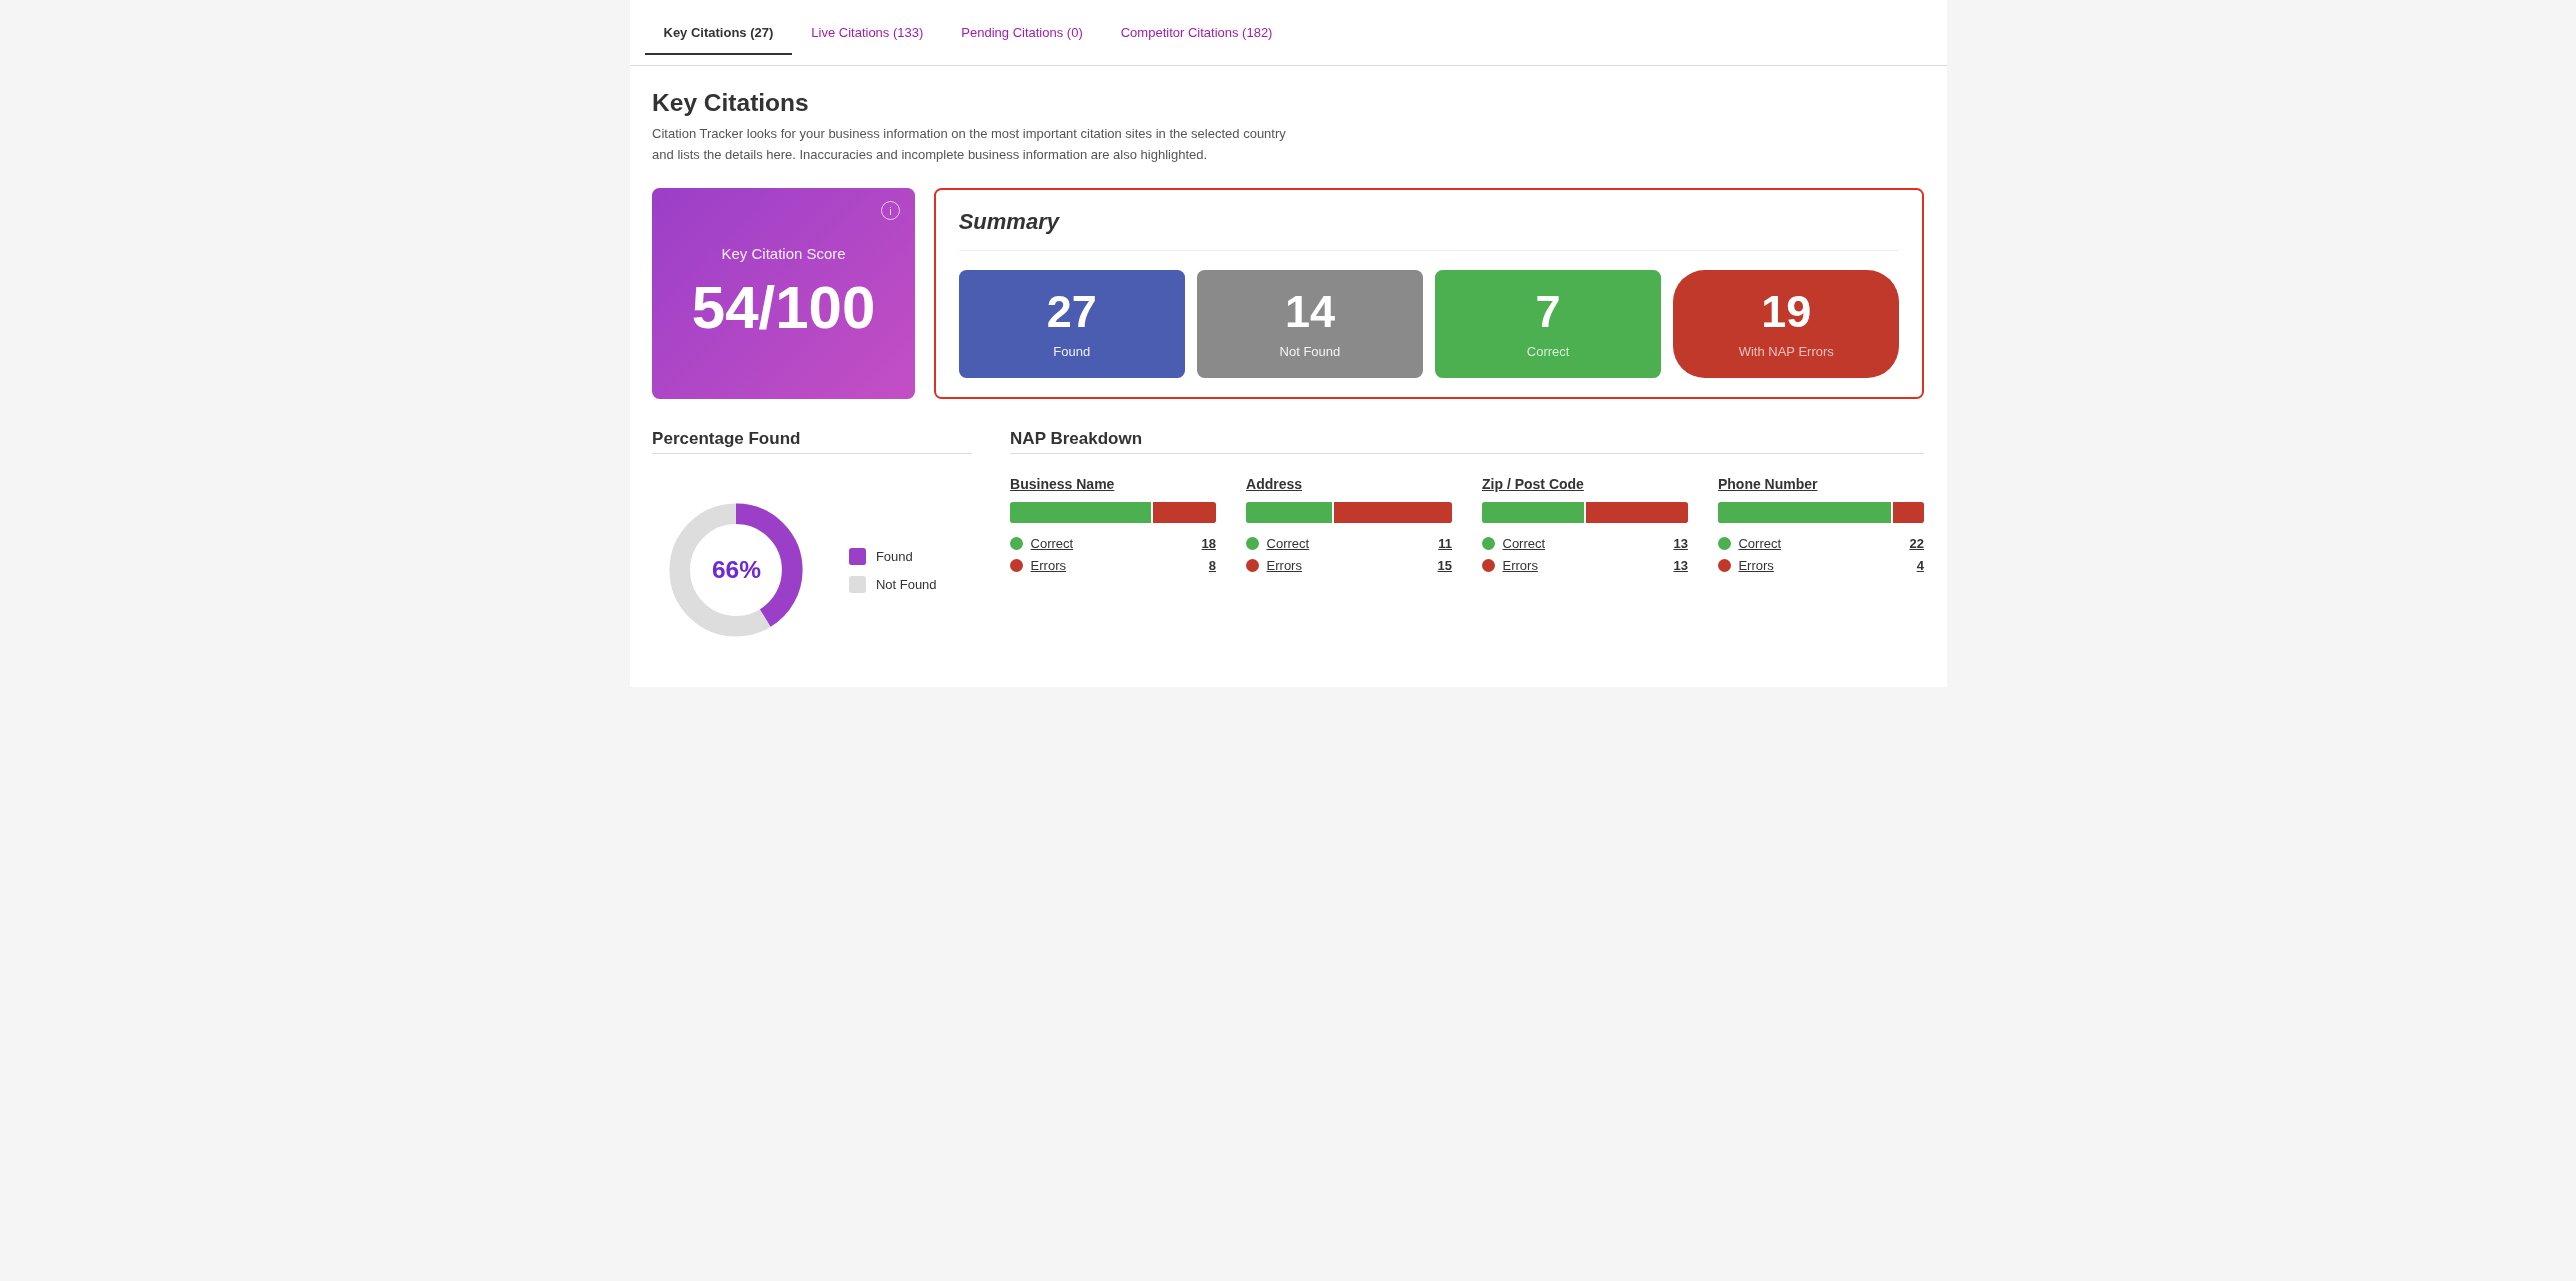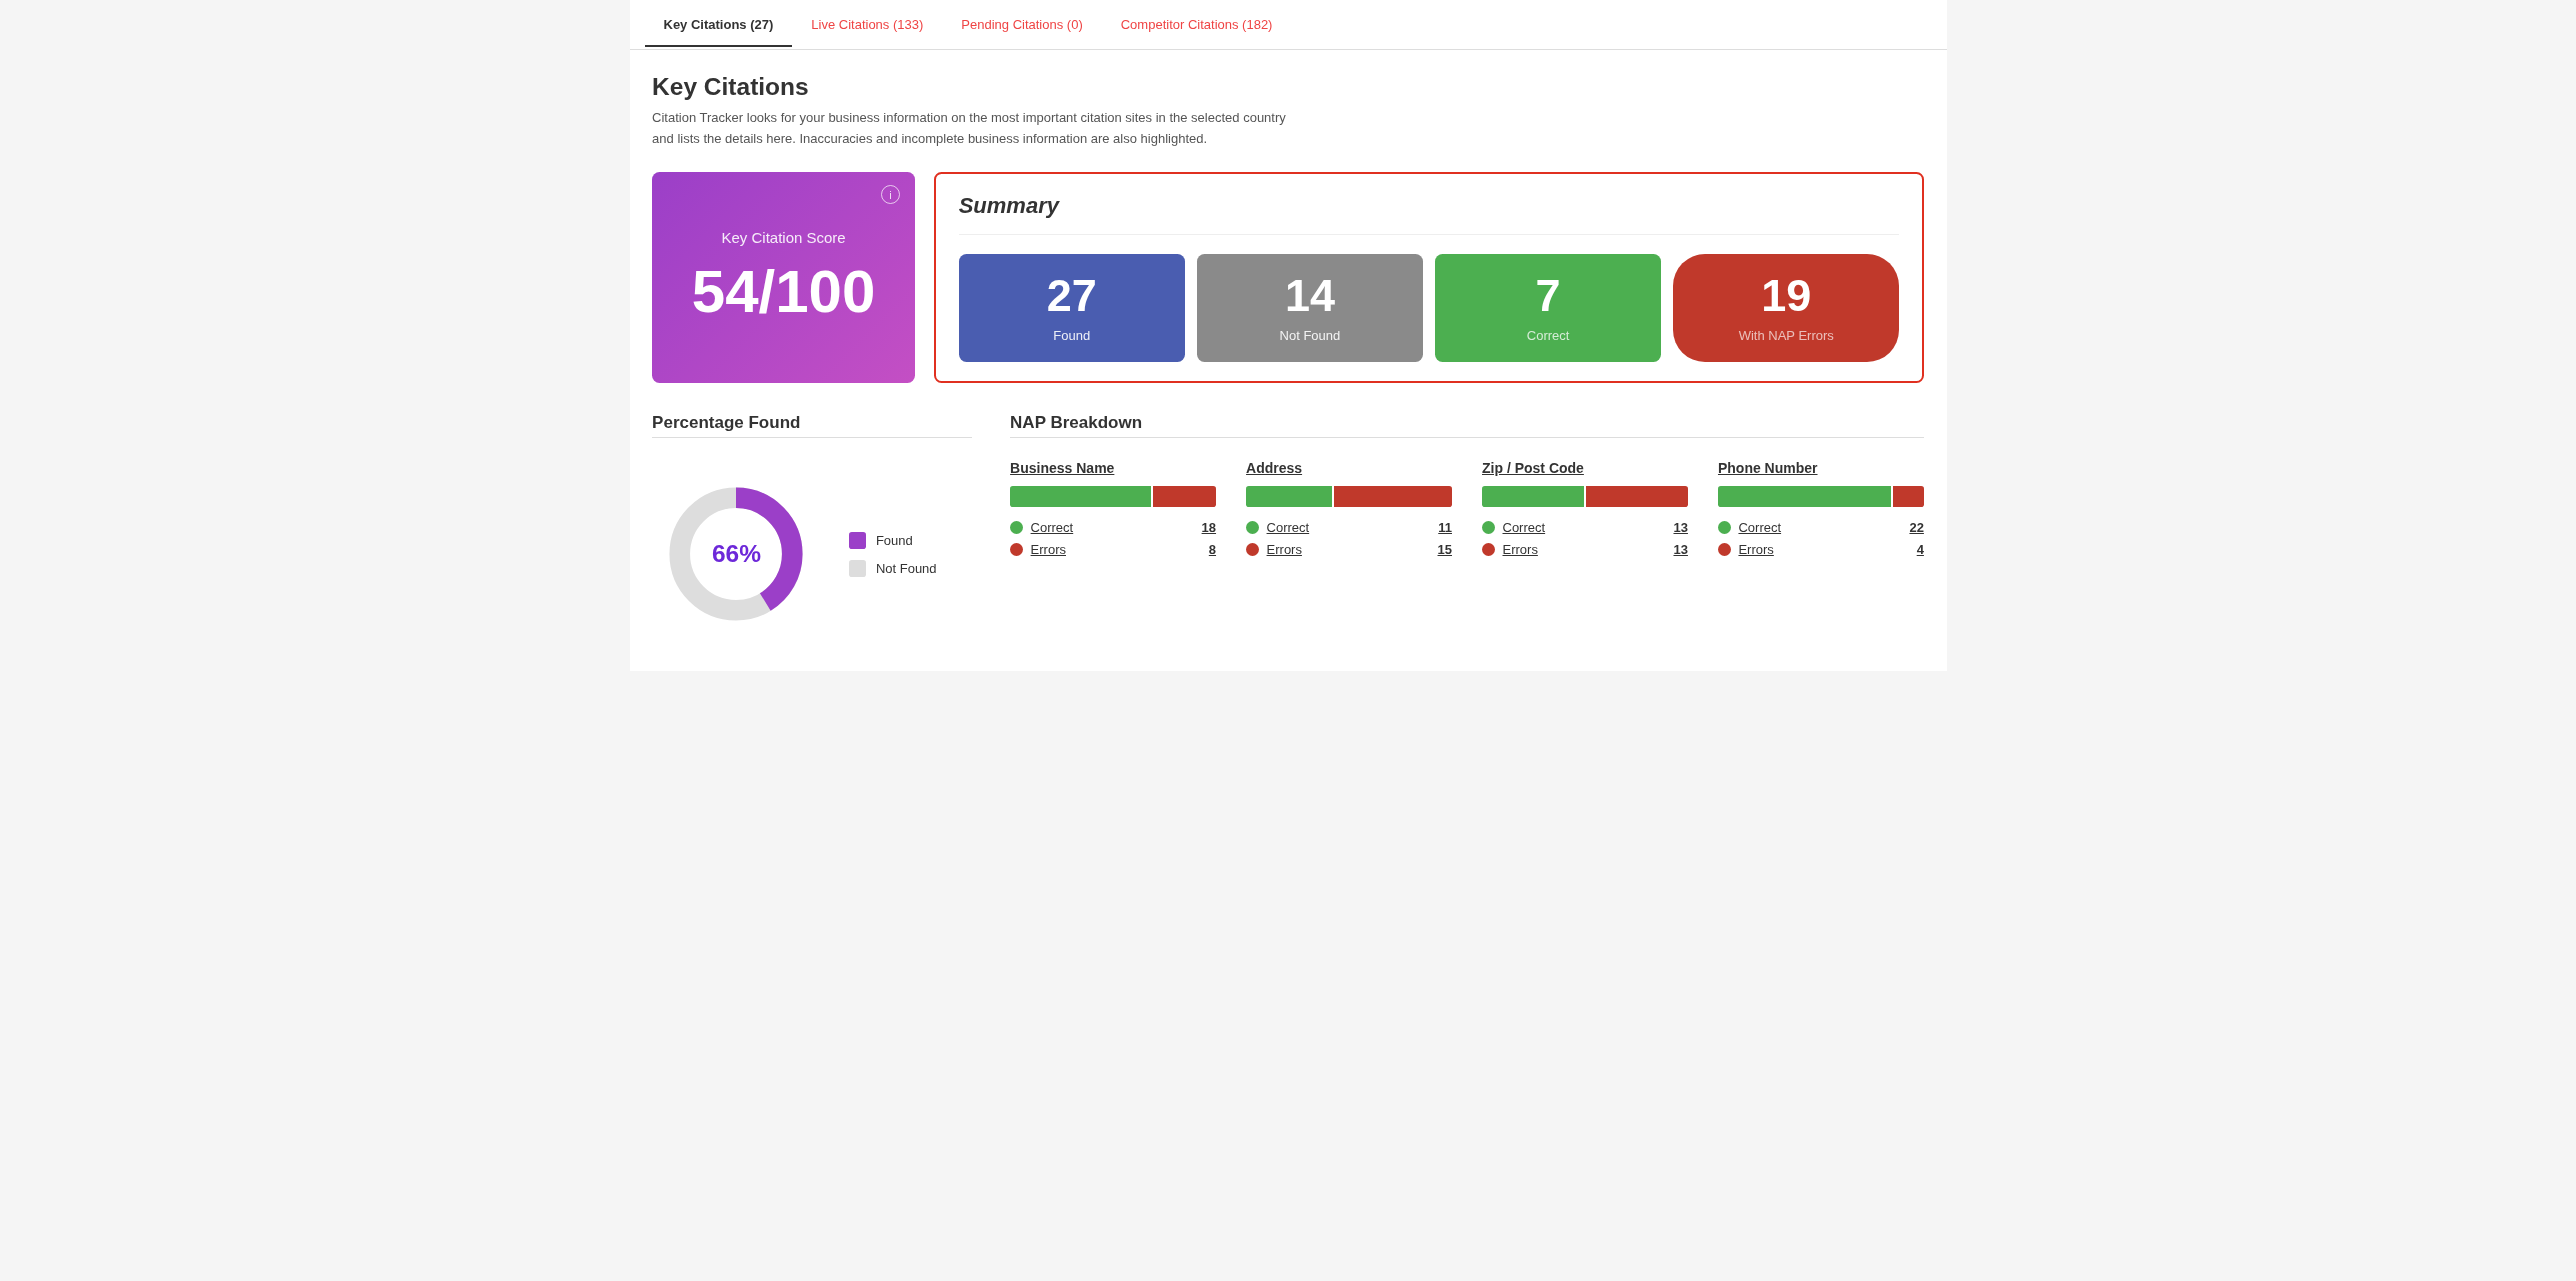--- a/index.html
+++ b/index.html
@@ -1,22 +1,22 @@
 <!DOCTYPE html>
 <html style="font-size:15px"><head>
   <meta charset="utf-8">
   <style>
     * { box-sizing: border-box; margin: 0; padding: 0; }
     body { font-family: -apple-system, BlinkMacSystemFont, 'Segoe UI', Arial, sans-serif; background: #f5f5f5; color: #333; }
 
     .page-wrapper { background: #fff; max-width: 1317px; margin: 0 auto; padding: 0; }
 
     
-    .tabs { display: flex; border-bottom: 1.9px solid #ddd; background: #fff; padding: 4px 15px; }
-    .tab { padding: 13px 19px; font-size: 13px; cursor: pointer; border: none; background: none; color: #ef4444; white-space: nowrap; }
+    .tabs { display: flex; border-bottom: 1.9px solid #ddd; background: #fff; padding: 12px 15px; }
+    .tab { padding: 13px 19px; font-size: 13px; cursor: pointer; border: none; background: none; color: #a21caf; white-space: nowrap; }
     .tab.active { color: #333; font-weight: 600; border-bottom: 2.8px solid #333; margin-bottom: -1.9px; }
 
     
     .main-content { padding: 22.6px; }
 
     .page-title { font-size: 24.5px; font-weight: 700; margin-bottom: 7.5px; }
     .page-description { font-size: 13px; color: #555; line-height: 1.6; margin-bottom: 22.6px; max-width: 658px; }
 
     
     .top-section { display: flex; gap: 19px; margin-bottom: 30px; }

